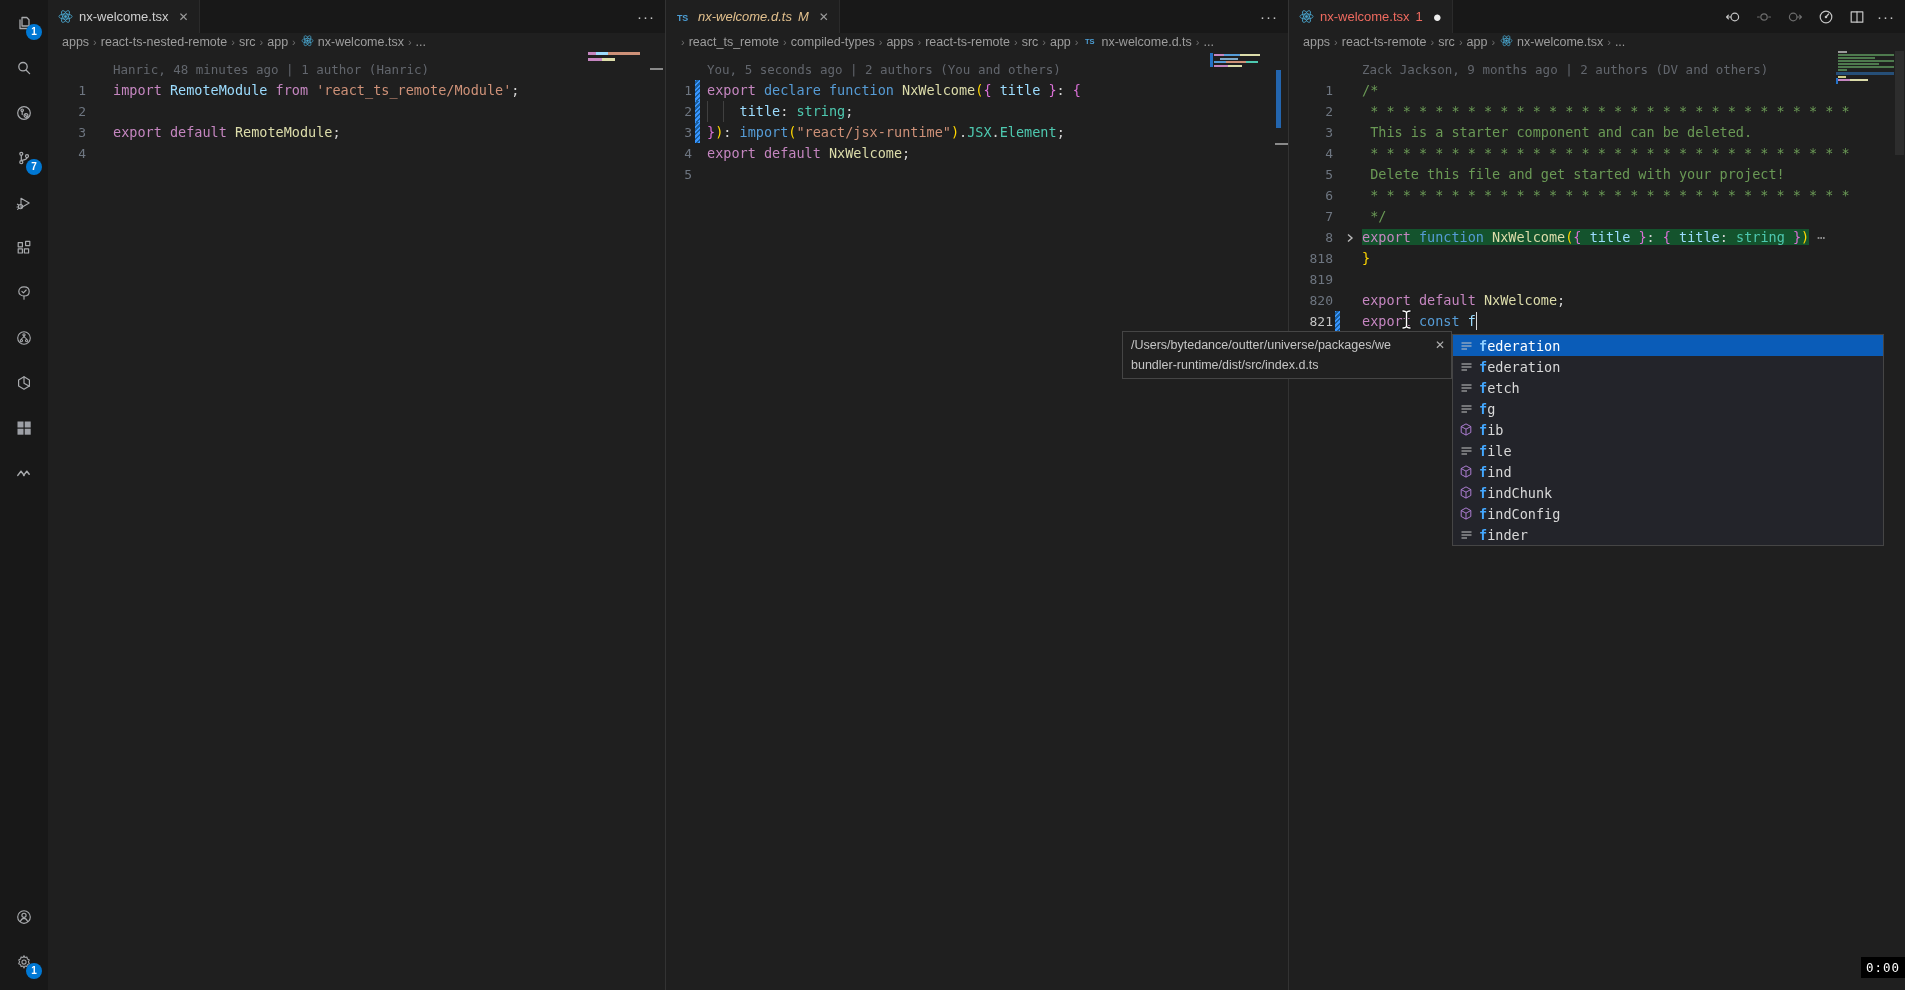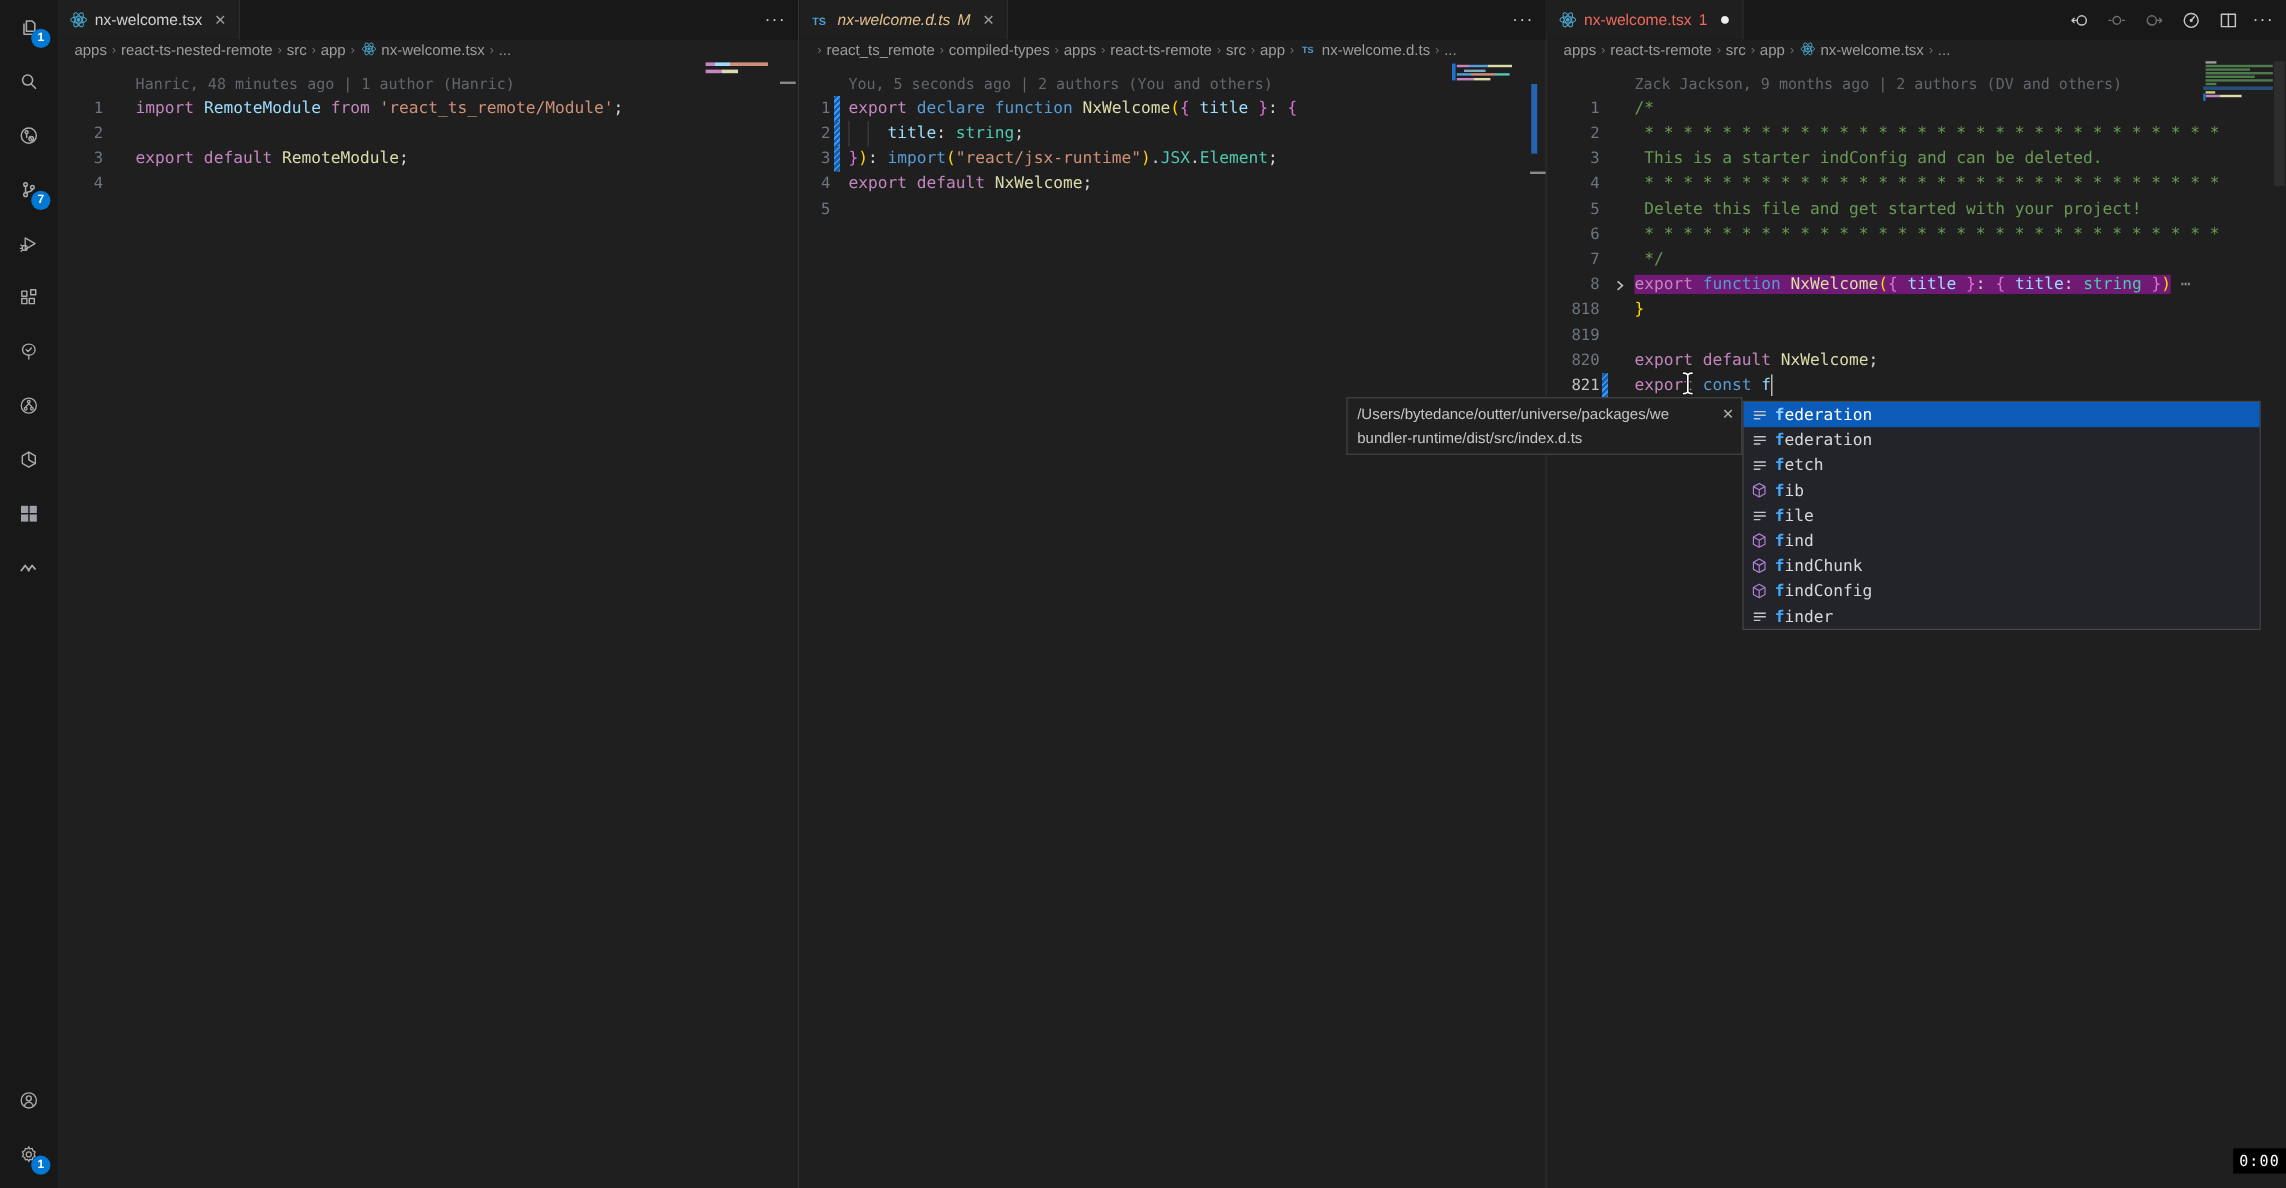--- a/index.html
+++ b/index.html
@@ -35,21 +35,21 @@
   .editor{position:relative;padding-top:8px;font-family:"DejaVu Sans Mono",monospace;font-size:13.5px;line-height:21px;}
   .row{display:flex;height:21px;white-space:pre;}
   .lineno{color:#6e7681;text-align:right;flex:none;font-size:13px;}
   .lineno.cur{color:#c6c6c6;}
   .deco{flex:none;position:relative;}
   .hatch{position:absolute;top:0;bottom:0;width:5px;
          background:repeating-linear-gradient(315deg,#3794ff 0 1.5px,#1a5f9e 1.5px 3.5px);}
   .fold{position:absolute;top:2px;color:#b8b8b8;font-size:11px;}
   .codeln{position:relative;flex:1;}
   .blame{color:#62666d;font-size:12.5px;}
-  .sel{background:#701a75;}
+  .sel{background:#14532d;}
   .guide{position:absolute;top:0;bottom:0;width:1px;background:#404040;}
   .caret{position:absolute;top:1px;width:1.6px;height:18px;background:#dcdcdc;}
   .trail{color:#8a8a8a;}
   .tk-kw{color:#c586c0}.tk-kw2{color:#569cd6}.tk-fn{color:#dcdcaa}.tk-var{color:#9cdcfe}
   .tk-str{color:#ce9178}.tk-type{color:#4ec9b0}.tk-pun{color:#d4d4d4}.tk-b1{color:#ffd700}
   .tk-b2{color:#da70d6}.tk-cmt{color:#6a9955}
   .mm{position:absolute;}
   
   .suggest{position:absolute;left:1452px;top:334px;width:430px;background:#23242a;
            border:1px solid #454545;font-family:"DejaVu Sans Mono",monospace;font-size:13.5px;z-index:30;}
@@ -384,21 +384,21 @@
           </span>
           <span class="crumb-sep">›</span>
           <span class="crumb">
             <span>...</span>
           </span>
         </div>
         <div class="editor">
           <div class="row"><span class="lineno" style="width: 44px;"></span><span class="deco" style="width: 29px;"></span><span class="codeln blame">Zack Jackson, 9 months ago | 2 authors (DV and others)</span></div>
           <div class="row"><span class="lineno" style="width: 44px;">1</span><span class="deco" style="width: 29px;"></span><span class="codeln"><span><span class="tk-cmt">/*</span></span></span></div>
           <div class="row"><span class="lineno" style="width: 44px;">2</span><span class="deco" style="width: 29px;"></span><span class="codeln"><span><span class="tk-cmt"> * * * * * * * * * * * * * * * * * * * * * * * * * * * * * *</span></span></span></div>
-          <div class="row"><span class="lineno" style="width: 44px;">3</span><span class="deco" style="width: 29px;"></span><span class="codeln"><span><span class="tk-cmt"> This is a starter indConfig and can be deleted.</span></span></span></div>
+          <div class="row"><span class="lineno" style="width: 44px;">3</span><span class="deco" style="width: 29px;"></span><span class="codeln"><span><span class="tk-cmt"> This is a starter component and can be deleted.</span></span></span></div>
           <div class="row"><span class="lineno" style="width: 44px;">4</span><span class="deco" style="width: 29px;"></span><span class="codeln"><span><span class="tk-cmt"> * * * * * * * * * * * * * * * * * * * * * * * * * * * * * *</span></span></span></div>
           <div class="row"><span class="lineno" style="width: 44px;">5</span><span class="deco" style="width: 29px;"></span><span class="codeln"><span><span class="tk-cmt"> Delete this file and get started with your project!</span></span></span></div>
           <div class="row"><span class="lineno" style="width: 44px;">6</span><span class="deco" style="width: 29px;"></span><span class="codeln"><span><span class="tk-cmt"> * * * * * * * * * * * * * * * * * * * * * * * * * * * * * *</span></span></span></div>
           <div class="row"><span class="lineno" style="width: 44px;">7</span><span class="deco" style="width: 29px;"></span><span class="codeln"><span><span class="tk-cmt"> */</span></span></span></div>
           <div class="row"><span class="lineno" style="width: 44px;">8</span><span class="deco" style="width: 29px;"><span class="fold" style="left: 12px;"><svg width="10" height="10" viewBox="0 0 10 10" fill="none" stroke="#b8b8b8" stroke-width="1.4">
                   <path d="M3 1.5L7 5 3 8.5"></path>
                 </svg></span></span><span class="codeln"><span class="sel"><span class="tk-kw">export </span><span class="tk-kw2">function </span><span class="tk-fn">NxWelcome</span><span class="tk-b1">(</span><span class="tk-b2">{</span><span class="tk-var"> title </span><span class="tk-b2">}</span><span class="tk-pun">: </span><span class="tk-b2">{</span><span class="tk-var"> title</span><span class="tk-pun">: </span><span class="tk-type">string</span><span class="tk-pun"> </span><span class="tk-b2">}</span><span class="tk-b1">)</span></span><span class="trail"> ⋯</span></span></div>
           <div class="row"><span class="lineno" style="width: 44px;">818</span><span class="deco" style="width: 29px;"></span><span class="codeln"><span><span class="tk-b1">}</span></span></span></div>
           <div class="row"><span class="lineno" style="width: 44px;">819</span><span class="deco" style="width: 29px;"></span><span class="codeln"><span></span></span></div>
           <div class="row"><span class="lineno" style="width: 44px;">820</span><span class="deco" style="width: 29px;"></span><span class="codeln"><span><span class="tk-kw">export default </span><span class="tk-fn">NxWelcome</span><span class="tk-pun">;</span></span></span></div>
@@ -445,20 +445,28 @@
       <div class="sg-row">
         <span class="sg-ico">
           <svg width="13" height="14" viewBox="0 0 13 14" stroke="#c5c5c5" stroke-width="1.2">
             <path d="M1.5 4h10M1.5 7h10M1.5 10h5.5"></path>
           </svg>
         </span>
         <span><span class="sg-match">f</span>etch</span>
       </div>
       <div class="sg-row">
         <span class="sg-ico">
+          <svg width="13" height="14" viewBox="0 0 13 14" stroke="#c5c5c5" stroke-width="1.2">
+            <path d="M1.5 4h10M1.5 7h10M1.5 10h5.5"></path>
+          </svg>
+        </span>
+        <span><span class="sg-match">f</span>g</span>
+      </div>
+      <div class="sg-row">
+        <span class="sg-ico">
           <svg width="14" height="15" viewBox="0 0 16 16" fill="none" stroke="#b180d7" stroke-width="1.1" stroke-linejoin="round">
             <path d="M8 1.6l5.5 3v6.8l-5.5 3-5.5-3V4.6z"></path>
             <path d="M2.5 4.6L8 7.6l5.5-3M8 7.6v6.8"></path>
           </svg>
         </span>
         <span><span class="sg-match">f</span>ib</span>
       </div>
       <div class="sg-row">
         <span class="sg-ico">
           <svg width="13" height="14" viewBox="0 0 13 14" stroke="#c5c5c5" stroke-width="1.2">

